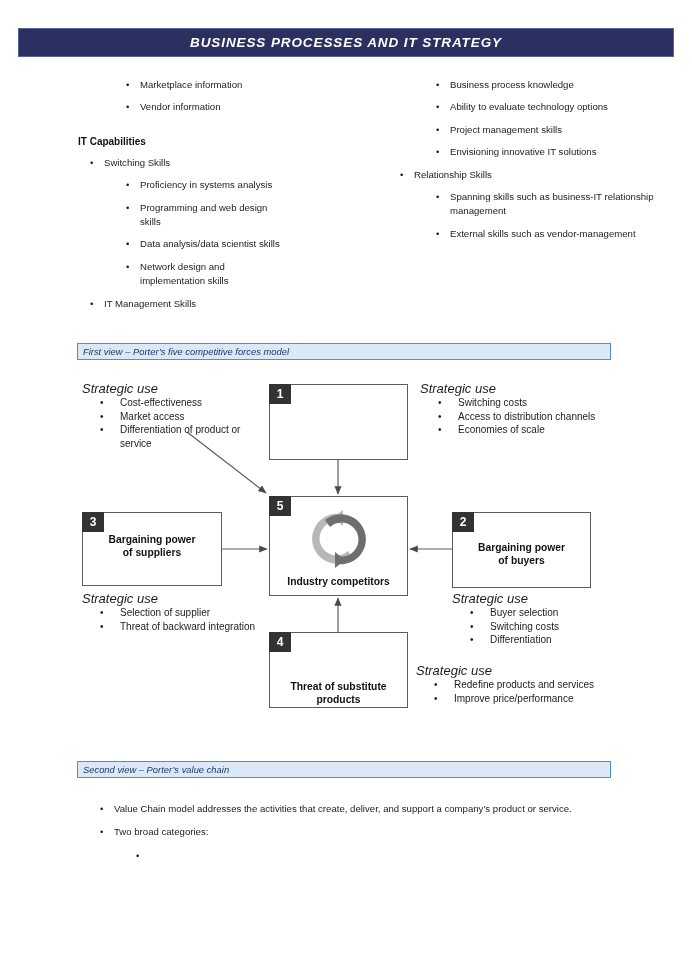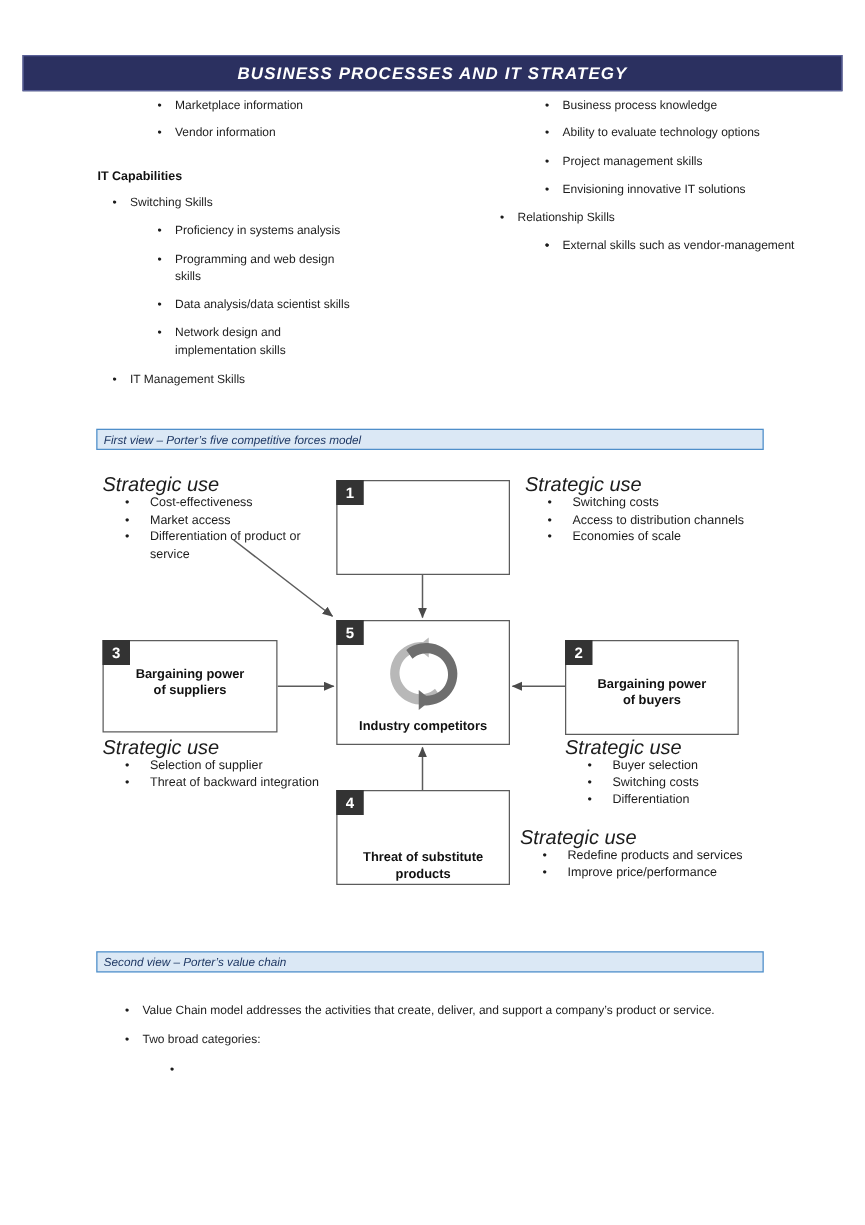--- a/index.html
+++ b/index.html
@@ -13,21 +13,21 @@
     position: relative;
     font-family: "Liberation Sans", sans-serif;
     color: #1a1a1a;
     overflow: hidden;
   }
 
   
   .title-banner {
     position: absolute;
     left: 18px;
-    top: 44px;
+    top: 28px;
     width: 656px;
     height: 29px;
     background: #2b3060;
     border: 1px solid #5a6098;
     box-sizing: border-box;
     display: flex;
     align-items: center;
     justify-content: center;
   }
   .title-banner .title-text {
@@ -173,21 +173,21 @@
 
   
   .note {
     position: absolute;
     font-size: 10px;
     line-height: 13.4px;
     color: #1c1c1c;
   }
   .note .note-title {
     font-style: italic;
-    font-size: 16px;
+    font-size: 13px;
     margin-bottom: 1px;
     display: block;
   }
   .note ul {
     margin: 0;
     padding: 0;
     list-style: none;
   }
   .note li {
     position: relative;
@@ -280,20 +280,21 @@
     <div class="doc-li lvl2r" style="width:175px;">
       <span class="bul">•</span>
       <span>Envisioning innovative IT solutions</span>
     </div>
     <div class="doc-li lvl1r">
       <span class="bul">•</span>
       <span>Relationship Skills</span>
     </div>
     <div class="doc-li lvl2r" style="width:230px;">
       <span class="bul">•</span>
+      <span>Spanning skills such as business-IT relationship management</span>
     </div>
     <div class="doc-li lvl2r" style="width:215px;">
       <span class="bul">•</span>
       <span>External skills such as vendor-management</span>
     </div>
   </div>
 
 </div>
 
 <div class="blue-bar" id="bar-first">

